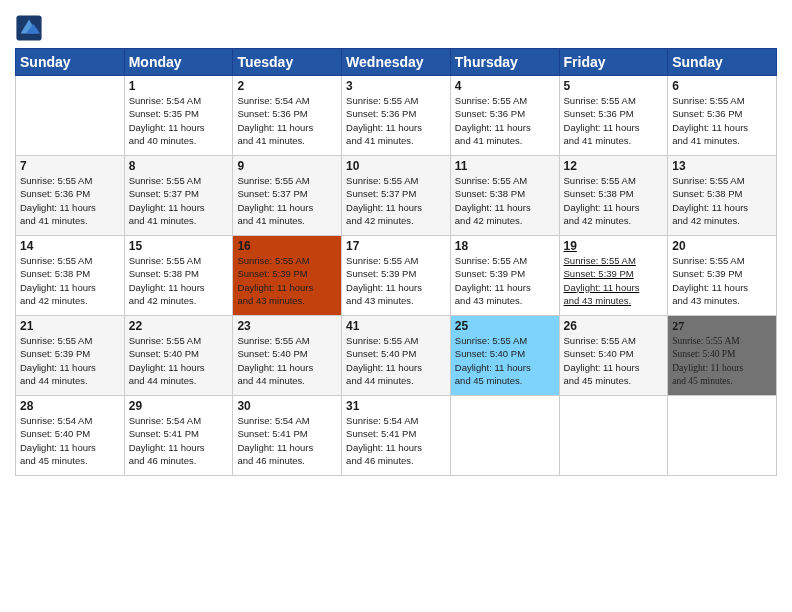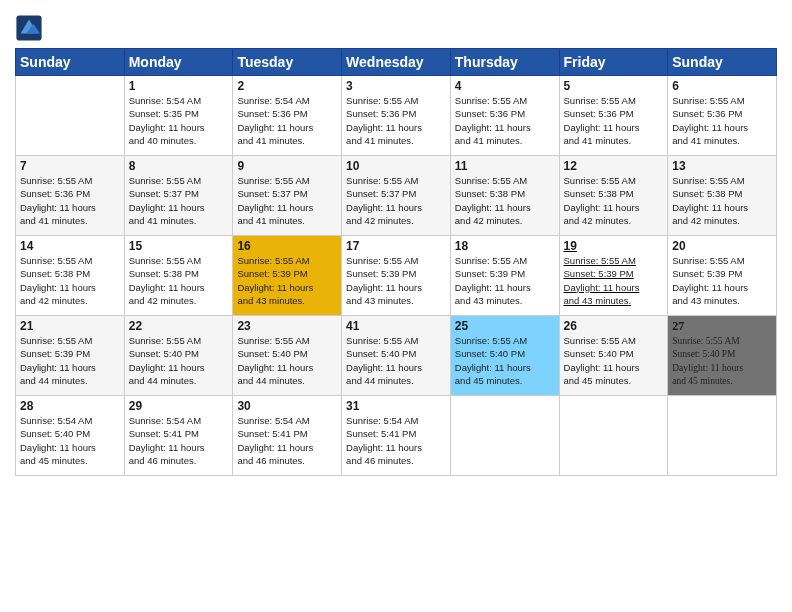--- a/index.html
+++ b/index.html
@@ -232,21 +232,21 @@
 Daylight: 11 hours
 and 42 minutes.</div>
           </td>
           <td style="background: rgb(255, 255, 255);">
             <span class="day-num">15</span>
             <div class="day-info" style="white-space: pre-line;">Sunrise: 5:55 AM
 Sunset: 5:38 PM
 Daylight: 11 hours
 and 42 minutes.</div>
           </td>
-          <td style="background: #eab308; margin-top: 47px;">
+          <td style="background: #c2410c; margin-top: 47px;">
             <span class="day-num">16</span>
             <div class="day-info" style="white-space: pre-line;">Sunrise: 5:55 AM
 Sunset: 5:39 PM
 Daylight: 11 hours
 and 43 minutes.</div>
           </td>
           <td style="background: rgb(255, 255, 255);">
             <span class="day-num">17</span>
             <div class="day-info" style="white-space: pre-line;">Sunrise: 5:55 AM
 Sunset: 5:39 PM

